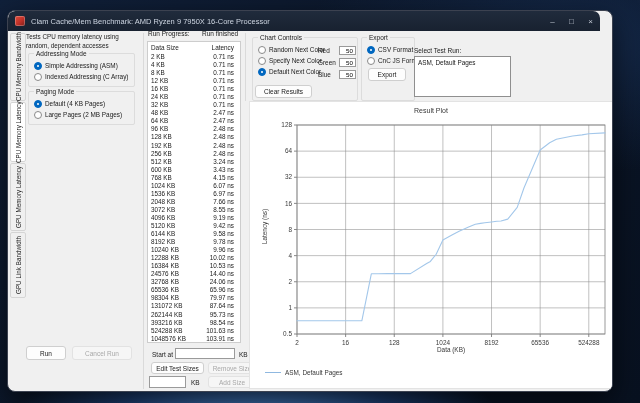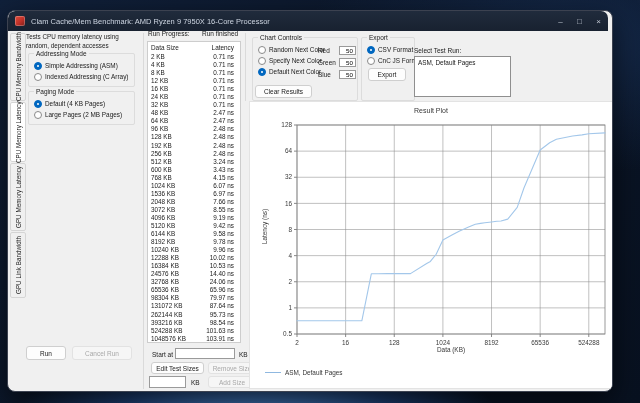--- a/index.html
+++ b/index.html
@@ -10,21 +10,21 @@
     background:
       radial-gradient(ellipse 55% 40% at 40% 110%, rgba(96,164,238,.95), rgba(44,98,180,.5) 45%, rgba(10,20,40,0) 72%),
       radial-gradient(ellipse 70% 55% at 90% 10%, rgba(28,56,100,.55), rgba(0,0,0,0) 60%),
       linear-gradient(135deg, #10203a 0%, #0b1628 45%, #081120 100%);
   }
   .window {
     position:absolute; left:7px; top:10px; width:606px; height:382px;
     background:#f0f0f0; border:1px solid #3c4250; border-radius:8px;
     box-shadow:0 10px 28px rgba(0,0,0,.6); overflow:hidden;
   }
-  .titlebar { position:absolute; left:0; top:0; right:4px; height:20px;
+  .titlebar { position:absolute; left:0; top:0; right:12px; height:20px;
     background:linear-gradient(#202b3c,#182130); display:flex; align-items:center;
     border-radius:7px 7px 0 0; }
   .app-icon { width:10px; height:10px; margin-left:7px; border-radius:2px;
     background:linear-gradient(135deg,#e04f3c 0%, #c03028 55%, #7a1f1a 100%);
     box-shadow:inset 0 0 0 1px rgba(255,255,255,.25); flex:none; }
   .title-text { margin-left:6px; font-size:7.5px; color:#ccd4e0; white-space:nowrap; }
   .cap-btns { margin-left:auto; display:flex; height:100%; }
   .cap-btn { width:19px; height:100%; display:flex; align-items:center; justify-content:center;
     color:#c3cad4; font-size:8px; }
   .lbl { position:absolute; font-size:6.5px; color:#1a1a1a; white-space:nowrap; line-height:8px; }

